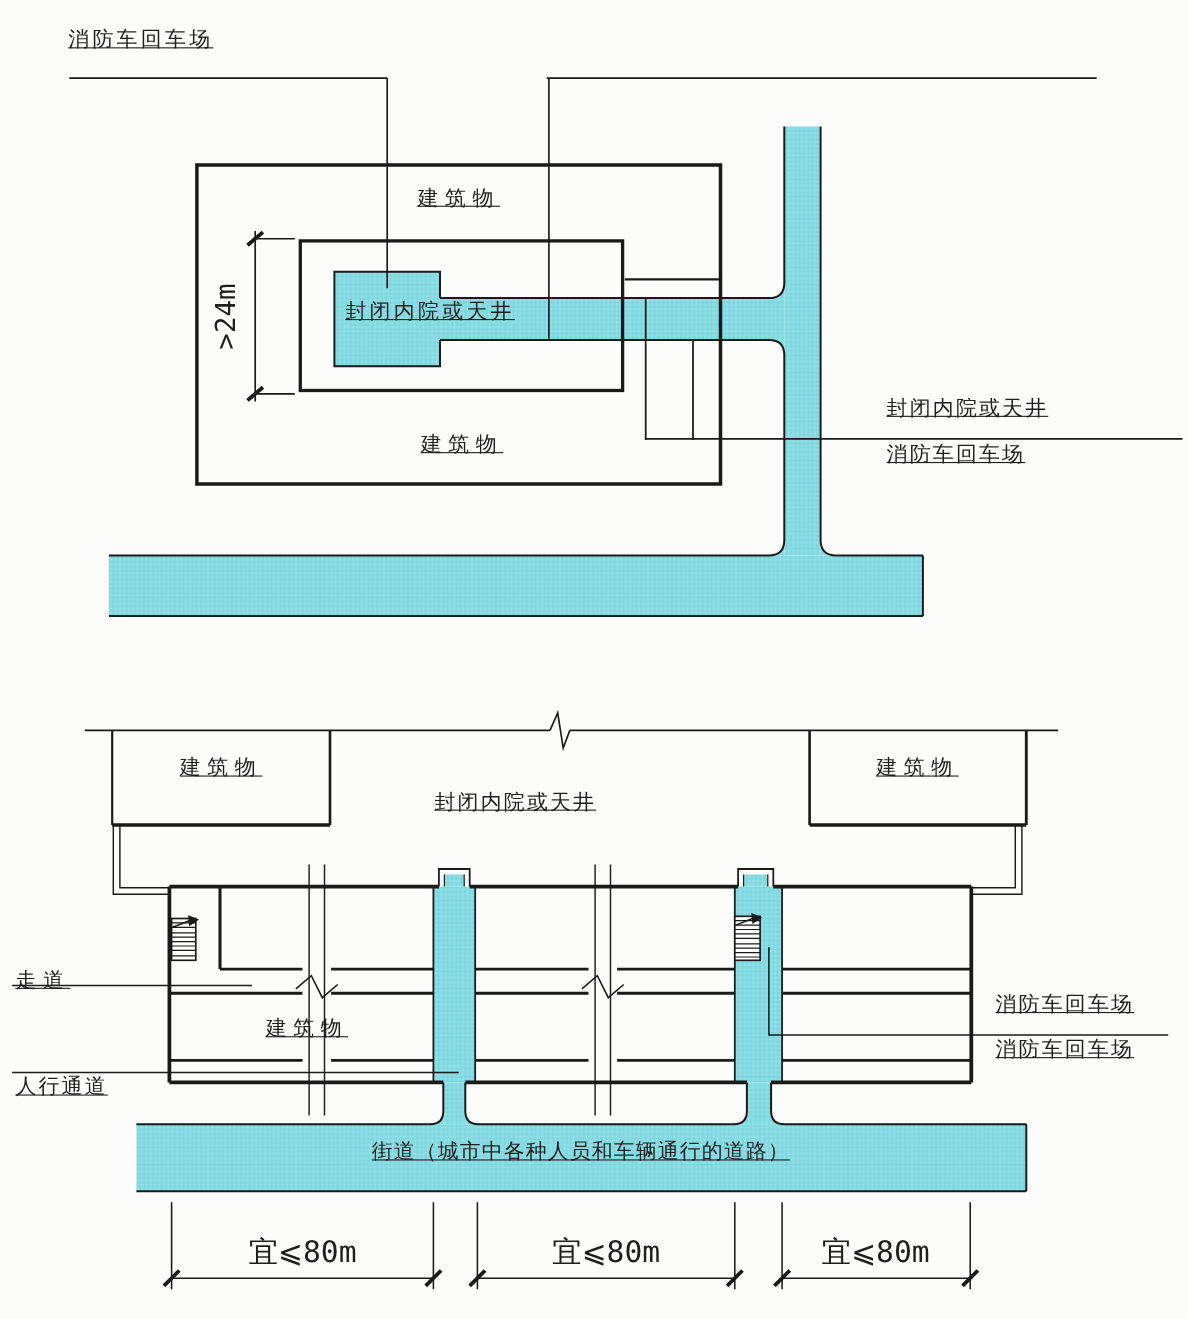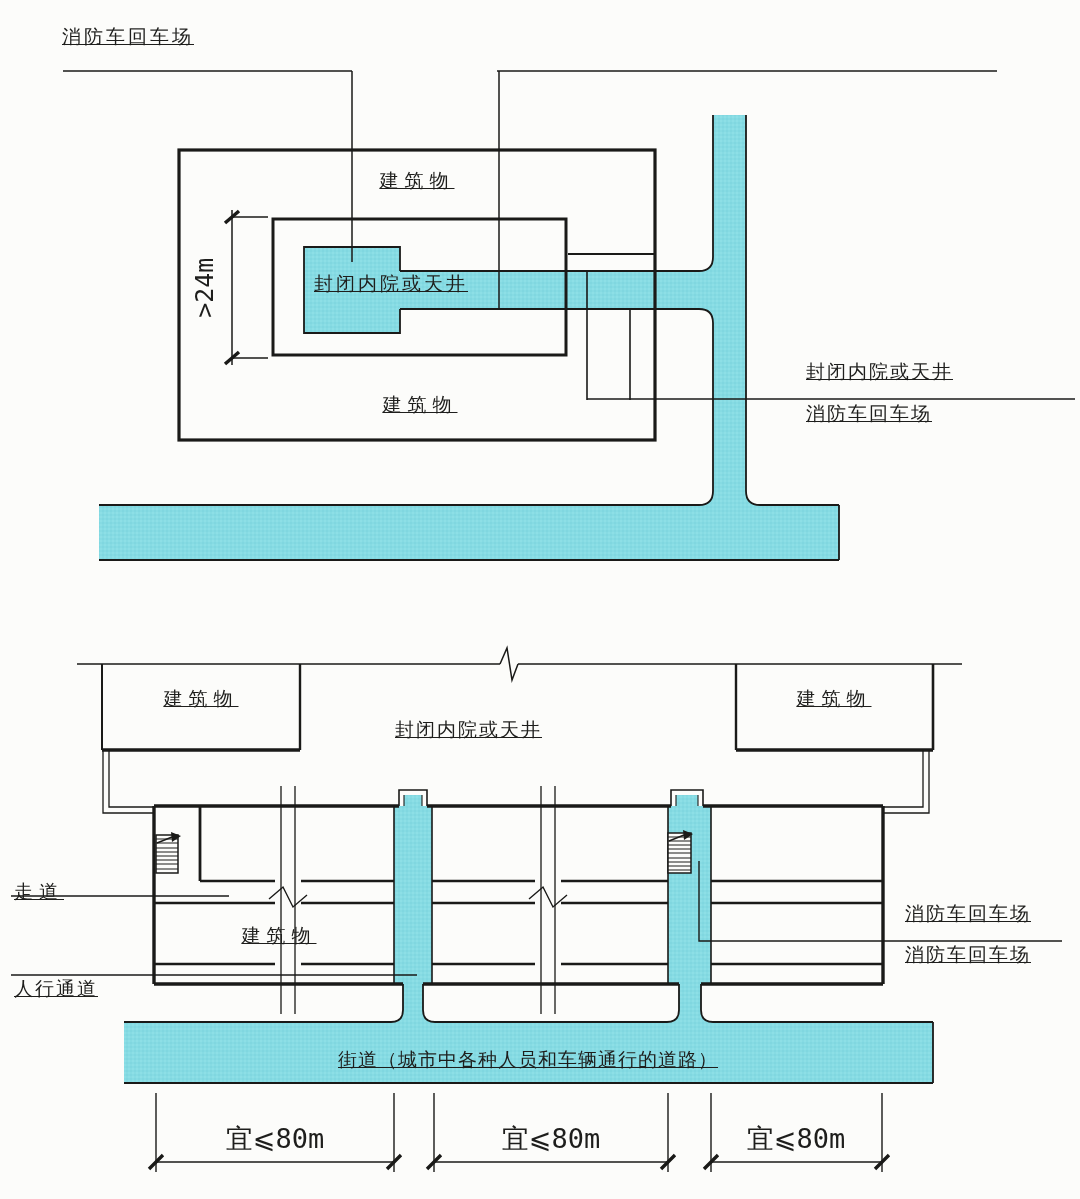--- a/index.html
+++ b/index.html
@@ -159,19 +159,19 @@
 
   <div class="lbl fs29" style="left:14px;top:882px;letter-spacing:6px;">走道</div>
 
   <div class="lbl fs29" style="left:14px;top:935px;letter-spacing:2px;margin-top:44px;">人行通道</div>
 
   <div class="lbl fs29 c" style="left:199px;top:926px;width:160px;letter-spacing:6px;">建筑物</div>
 
   <div class="lbl fs29" style="left:905px;top:904px;letter-spacing:2px;">消防车回车场</div>
   <div class="lbl fs29" style="left:905px;top:945px;letter-spacing:2px;">消防车回车场</div>
 
-  <div class="lbl fs29 c" style="left:158px;top:1038px;width:740px;letter-spacing:1px;margin-top:12px;">街道（城市中各种人员和车辆通行的道路）</div>
+  <div class="lbl fs29 c" style="left:158px;top:1038px;width:740px;letter-spacing:1px;">街道（城市中各种人员和车辆通行的道路）</div>
 
   <div class="lbl c mono" style="left:195px;top:1124px;width:160px;font-size:27px;">宜⩽80m</div>
   <div class="lbl c mono" style="left:471px;top:1124px;width:160px;font-size:27px;">宜⩽80m</div>
   <div class="lbl c mono" style="left:716px;top:1124px;width:160px;font-size:27px;">宜⩽80m</div>
 
 </div>
 
 </body></html>

